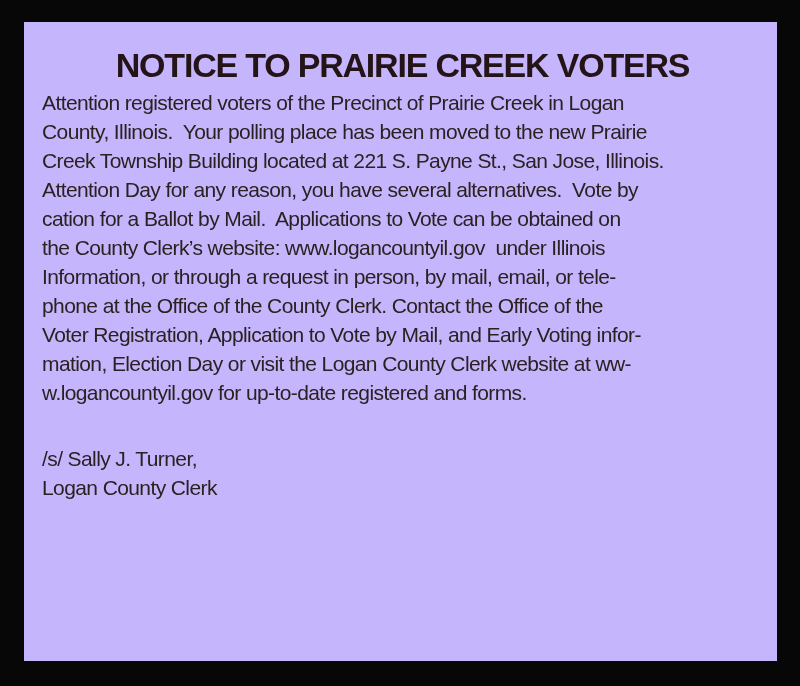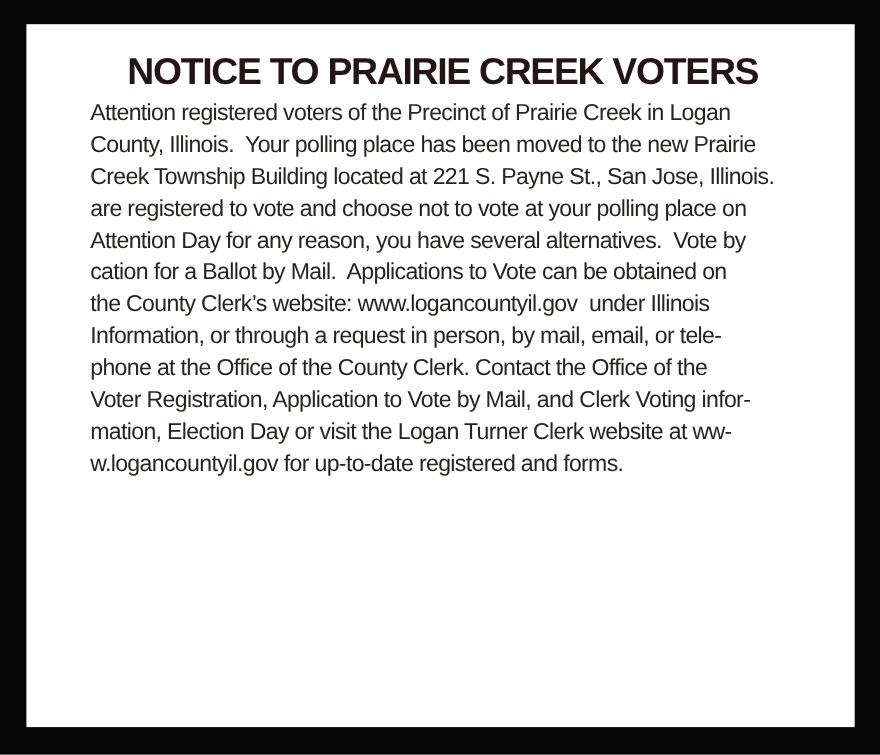--- a/index.html
+++ b/index.html
@@ -13,21 +13,21 @@
     overflow: hidden;
     position: relative;
     font-family: "Liberation Sans", sans-serif;
   }
   .panel {
     position: absolute;
     left: 24px;
     top: 22px;
     width: 753px;
     height: 639px;
-    background: #ffffff;
+    background: #c4b5fd;
     box-sizing: border-box;
     padding: 0 14px 0 18px;
   }
   .title {
     margin: 24px 0 0 0;
     text-align: center;
     font-size: 34px;
     line-height: 39px;
     font-weight: bold;
     letter-spacing: -1.2px;
@@ -36,40 +36,42 @@
   }
   .body-block {
     margin-top: 3px;
   }
   .line {
     font-size: 21px;
     line-height: 29px;
     letter-spacing: -0.6px;
     color: #2b2120;
     white-space: pre;
-    margin-left: 40px;
   }
   .signature-block {
     margin-top: 37px;
   }
 </style>
 </head>
 <body>
 
 <div class="panel">
   <h1 class="title">NOTICE TO PRAIRIE CREEK VOTERS</h1>
 
   <div class="body-block">
     <div class="line">Attention registered voters of the Precinct of Prairie Creek in Logan</div>
     <div class="line">County, Illinois.  Your polling place has been moved to the new Prairie</div>
     <div class="line">Creek Township Building located at 221 S. Payne St., San Jose, Illinois.</div>
-    <div class="line">are registered to vote and choose not to vote at your polling place on</div>
     <div class="line">Attention Day for any reason, you have several alternatives.  Vote by</div>
     <div class="line">cation for a Ballot by Mail.  Applications to Vote can be obtained on</div>
     <div class="line">the County Clerk’s website: www.logancountyil.gov  under Illinois</div>
     <div class="line">Information, or through a request in person, by mail, email, or tele-</div>
     <div class="line">phone at the Office of the County Clerk. Contact the Office of the</div>
-    <div class="line">Voter Registration, Application to Vote by Mail, and Clerk Voting infor-</div>
-    <div class="line">mation, Election Day or visit the Logan Turner Clerk website at ww-</div>
+    <div class="line">Voter Registration, Application to Vote by Mail, and Early Voting infor-</div>
+    <div class="line">mation, Election Day or visit the Logan County Clerk website at ww-</div>
     <div class="line">w.logancountyil.gov for up-to-date registered and forms.</div>
   </div>
 
+  <div class="signature-block">
+    <div class="line">/s/ Sally J. Turner,</div>
+    <div class="line">Logan County Clerk</div>
+  </div>
 </div>
 
 </body></html>

